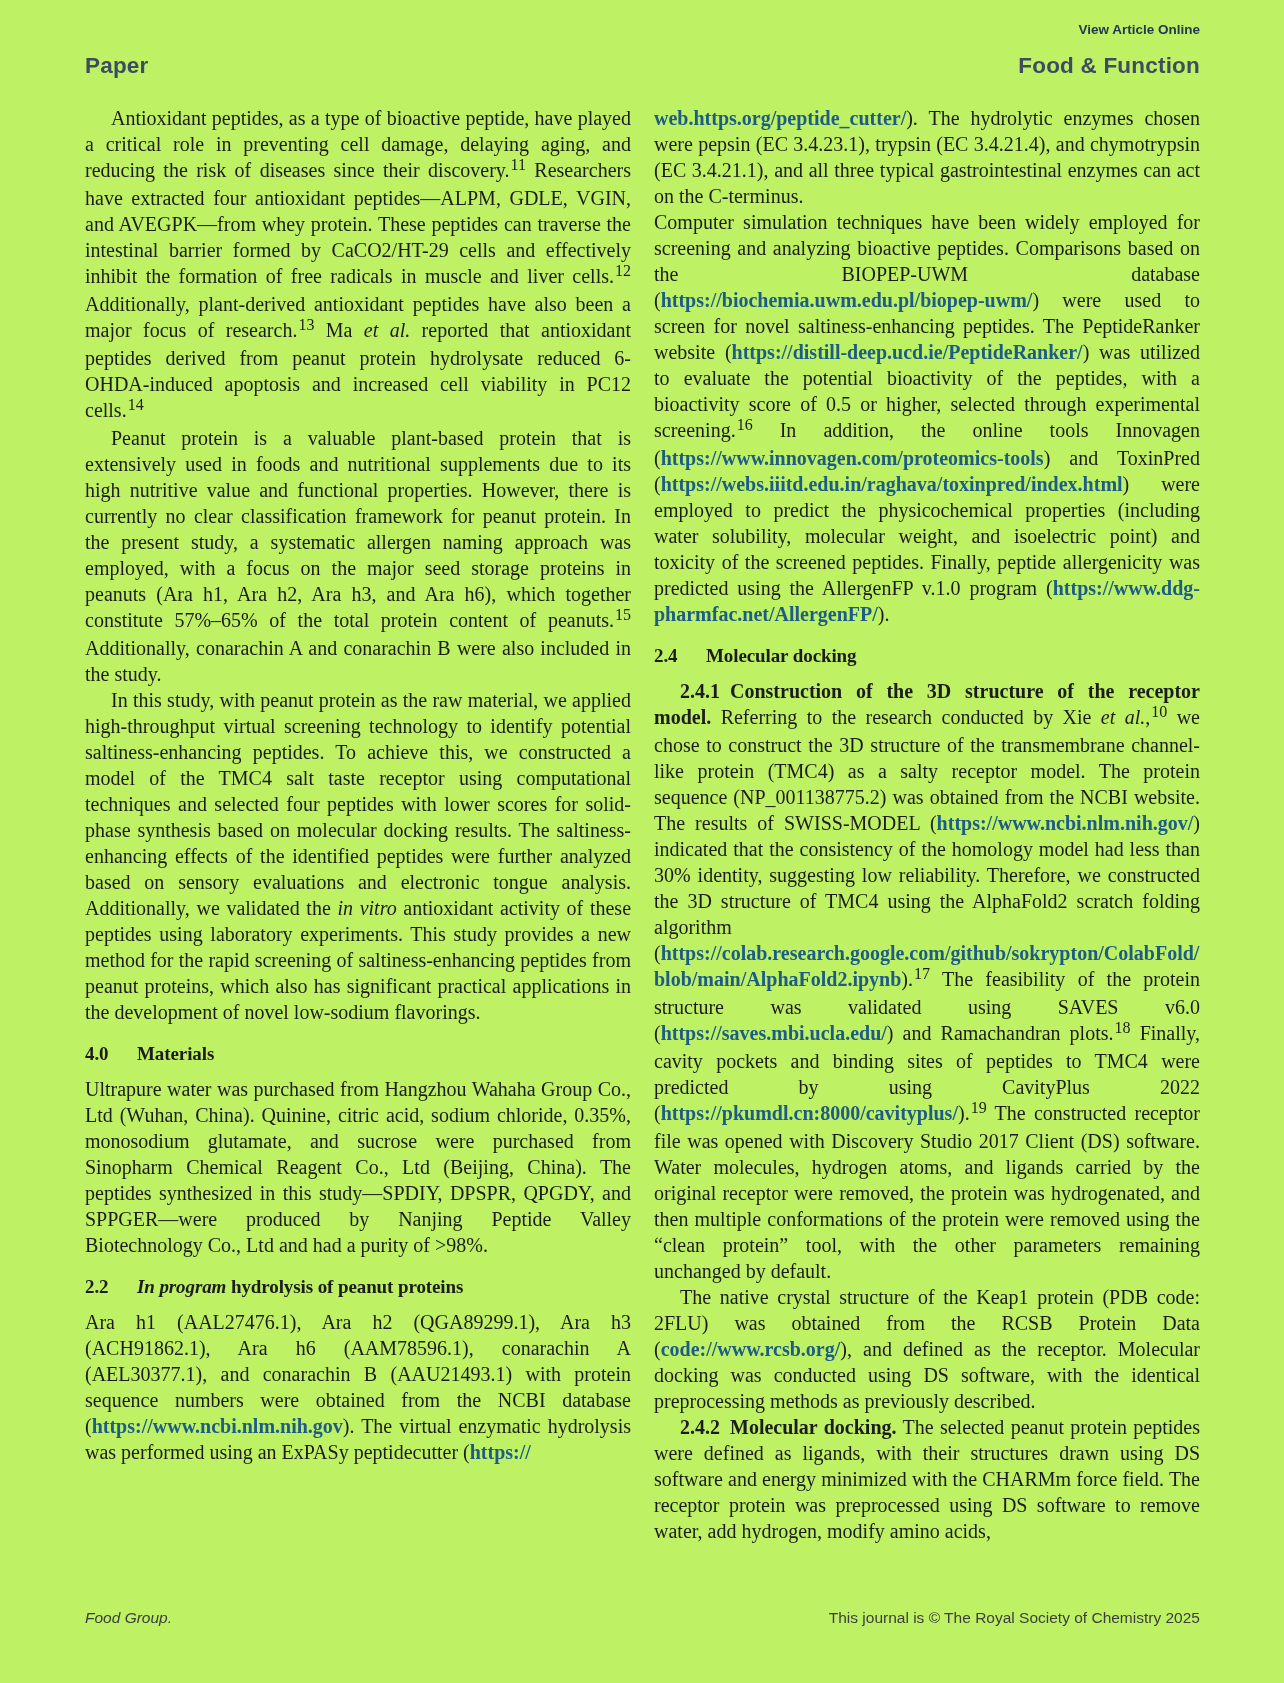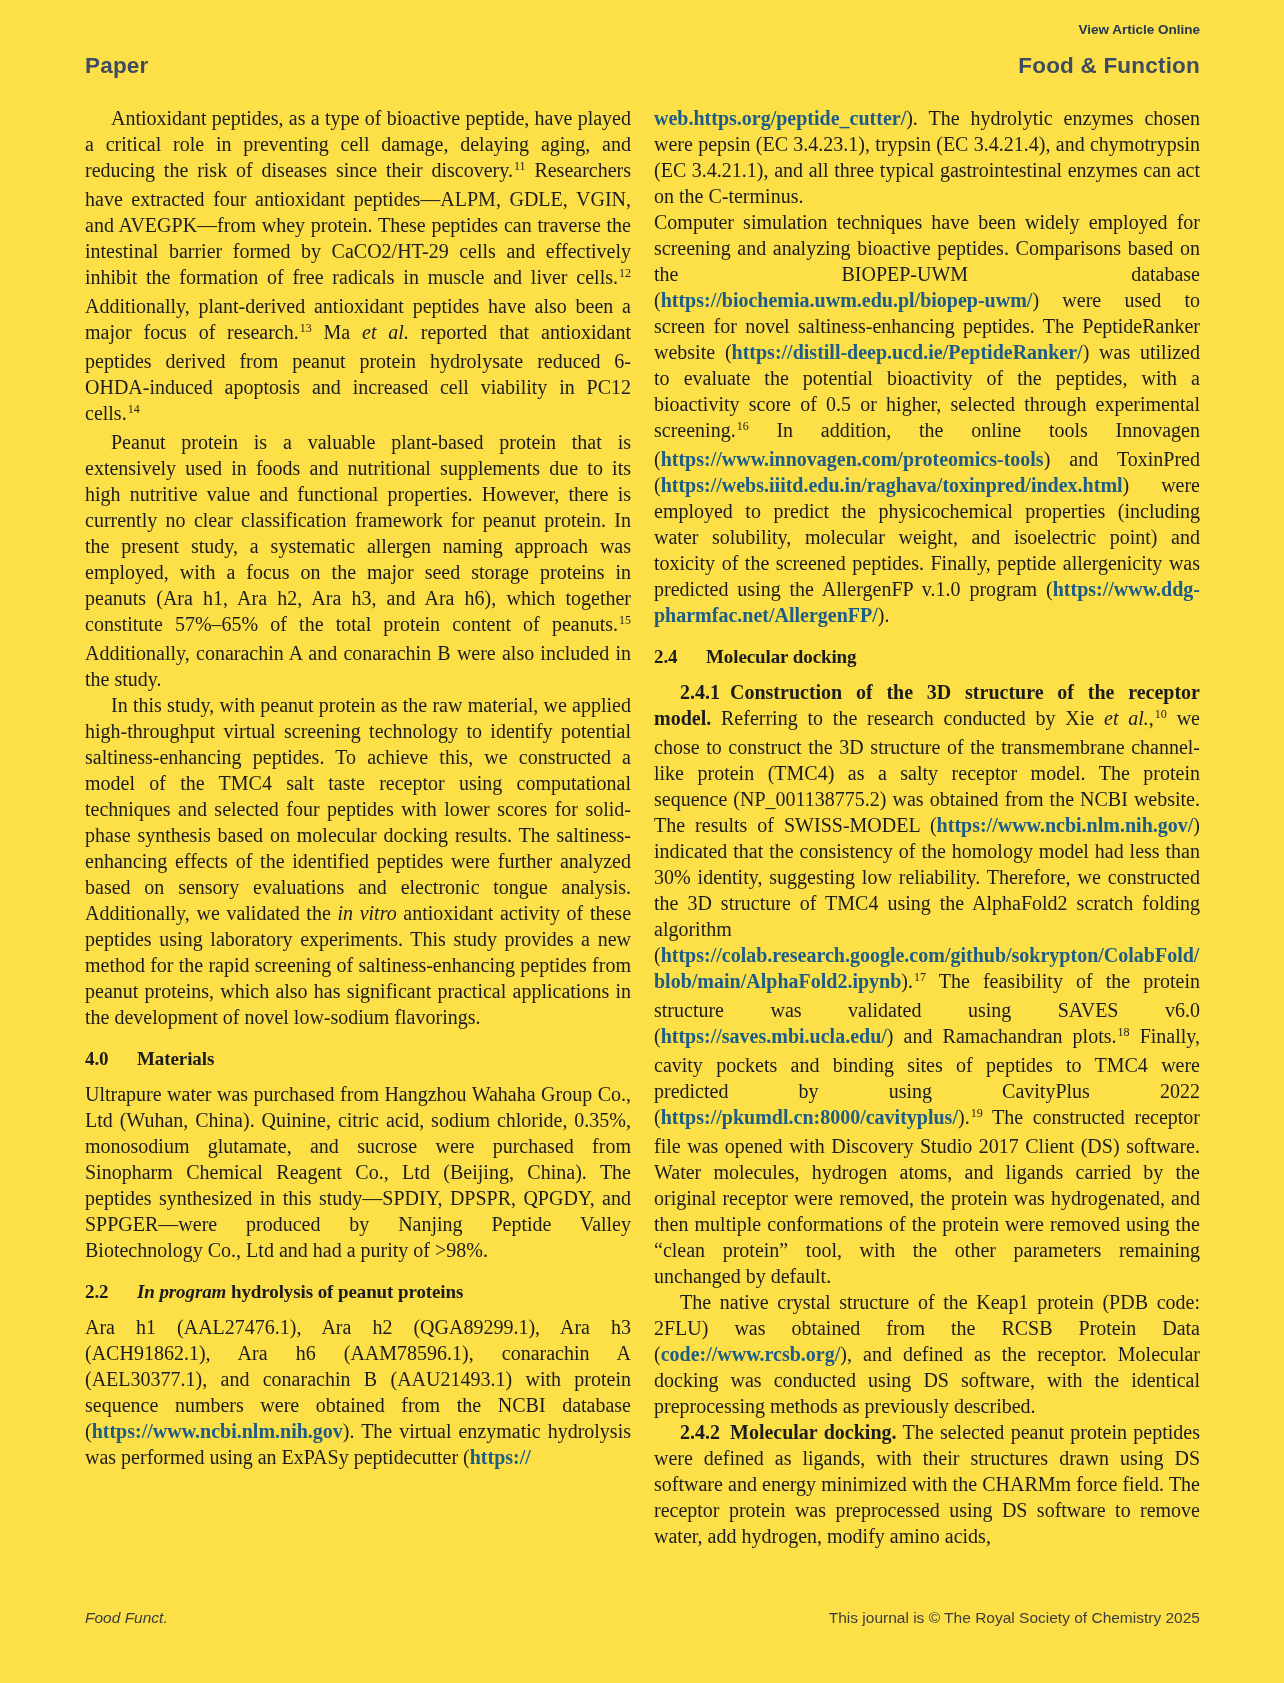--- a/index.html
+++ b/index.html
@@ -9,21 +9,21 @@
     --c-header:#3e4c60;
     --c-toplink:#24384f;
     --c-footer:#3d3d3d;
   }
   html,body{margin:0;padding:0;background:#ffffff;}
   .page{
     position:relative;
     width:1284px;height:1683px;
     box-sizing:border-box;
     padding:0 84px 0 85px;
-    background:#fde047;
+    background:#bef264;
     overflow:hidden;
     font-family:"Liberation Serif", serif;
     color:var(--c-body);
   }
   .header-top{
     margin-top:22px;
     text-align:right;
     font:700 13.5px/16px "Liberation Sans", sans-serif;
     color:var(--c-toplink);
   }
@@ -53,21 +53,21 @@
     hyphens:auto;
     -webkit-hyphens:auto;
   }
   .para.indent{text-indent:26px;}
   .seg-link{
     color:var(--c-link);
     font-weight:700;
     overflow-wrap:anywhere;
   }
   .seg-sup{
-    font-size:12px;
+    font-size:16px;
     position:relative;
     top:-7px;
     margin-left:1px;
   }
   .seg-b{font-weight:700;}
   .seg-i{font-style:italic;}
   .sec-h1{
     margin:42px 0 16px 0;
     font:600 31px/36px "Liberation Sans", sans-serif;
     color:var(--c-heading);
@@ -122,17 +122,17 @@
         <p class="para"><span class="seg-link">web.https.org/peptide_cutter/</span><span>). The hydrolytic enzymes chosen were pepsin (EC 3.4.23.1), trypsin (EC 3.4.21.4), and chymotrypsin (EC 3.4.21.1), and all three typical gastrointestinal enzymes can act on the C-terminus.</span></p>
         <p class="para"><span>Computer simulation techniques have been widely employed for screening and analyzing bioactive peptides. Comparisons based on the BIOPEP-UWM database (</span><span class="seg-link">https://biochemia.uwm.edu.pl/biopep-uwm/</span><span>) were used to screen for novel saltiness-enhancing peptides. The PeptideRanker website (</span><span class="seg-link">https://distill-deep.ucd.ie/PeptideRanker/</span><span>) was utilized to evaluate the potential bioactivity of the peptides, with a bioactivity score of 0.5 or higher, selected through experimental screening.</span><span class="seg-sup">16</span><span> In addition, the online tools Innovagen (</span><span class="seg-link">https://www.innovagen.com/proteomics-tools</span><span>) and ToxinPred (</span><span class="seg-link">https://webs.iiitd.edu.in/raghava/toxinpred/index.html</span><span>) were employed to predict the physicochemical properties (including water solubility, molecular weight, and isoelectric point) and toxicity of the screened peptides. Finally, peptide allergenicity was predicted using the AllergenFP v.1.0 program (</span><span class="seg-link">https://www.ddg-pharmfac.net/AllergenFP/</span><span>).</span></p>
         <h3 class="sec-h2"><span class="h2num">2.4</span><span>Molecular docking</span></h3>
         <p class="para indent"><span class="seg-b">2.4.1 Construction of the 3D structure of the receptor model.</span><span> Referring to the research conducted by Xie </span><span class="seg-i">et al.</span><span>,</span><span class="seg-sup">10</span><span> we chose to construct the 3D structure of the transmembrane channel-like protein (TMC4) as a salty receptor model. The protein sequence (NP_001138775.2) was obtained from the NCBI website. The results of SWISS-MODEL (</span><span class="seg-link">https://www.ncbi.nlm.nih.gov/</span><span>) indicated that the consistency of the homology model had less than 30% identity, suggesting low reliability. Therefore, we constructed the 3D structure of TMC4 using the AlphaFold2 scratch folding algorithm (</span><span class="seg-link">https://colab.research.google.com/github/sokrypton/ColabFold/blob/main/AlphaFold2.ipynb</span><span>).</span><span class="seg-sup">17</span><span> The feasibility of the protein structure was validated using SAVES v6.0 (</span><span class="seg-link">https://saves.mbi.ucla.edu/</span><span>) and Ramachandran plots.</span><span class="seg-sup">18</span><span> Finally, cavity pockets and binding sites of peptides to TMC4 were predicted by using CavityPlus 2022 (</span><span class="seg-link">https://pkumdl.cn:8000/cavityplus/</span><span>).</span><span class="seg-sup">19</span><span> The constructed receptor file was opened with Discovery Studio 2017 Client (DS) software. Water molecules, hydrogen atoms, and ligands carried by the original receptor were removed, the protein was hydrogenated, and then multiple conformations of the protein were removed using the “clean protein” tool, with the other parameters remaining unchanged by default.</span></p>
         <p class="para indent"><span>The native crystal structure of the Keap1 protein (PDB code: 2FLU) was obtained from the RCSB Protein Data (</span><span class="seg-link">code://www.rcsb.org/</span><span>), and defined as the receptor. Molecular docking was conducted using DS software, with the identical preprocessing methods as previously described.</span></p>
         <p class="para indent"><span class="seg-b">2.4.2 Molecular docking.</span><span> The selected peanut protein peptides were defined as ligands, with their structures drawn using DS software and energy minimized with the CHARMm force field. The receptor protein was preprocessed using DS software to remove water, add hydrogen, modify amino acids,</span></p>
       </div>
   </div>
 
   <div class="footer">
-    <span class="journal-ref">Food Funct.</span>
+    <span class="journal-ref">Food Group.</span>
     <span>This journal is © The Royal Society of Chemistry 2025</span>
   </div>
 
 </div>
 
 </body></html>

